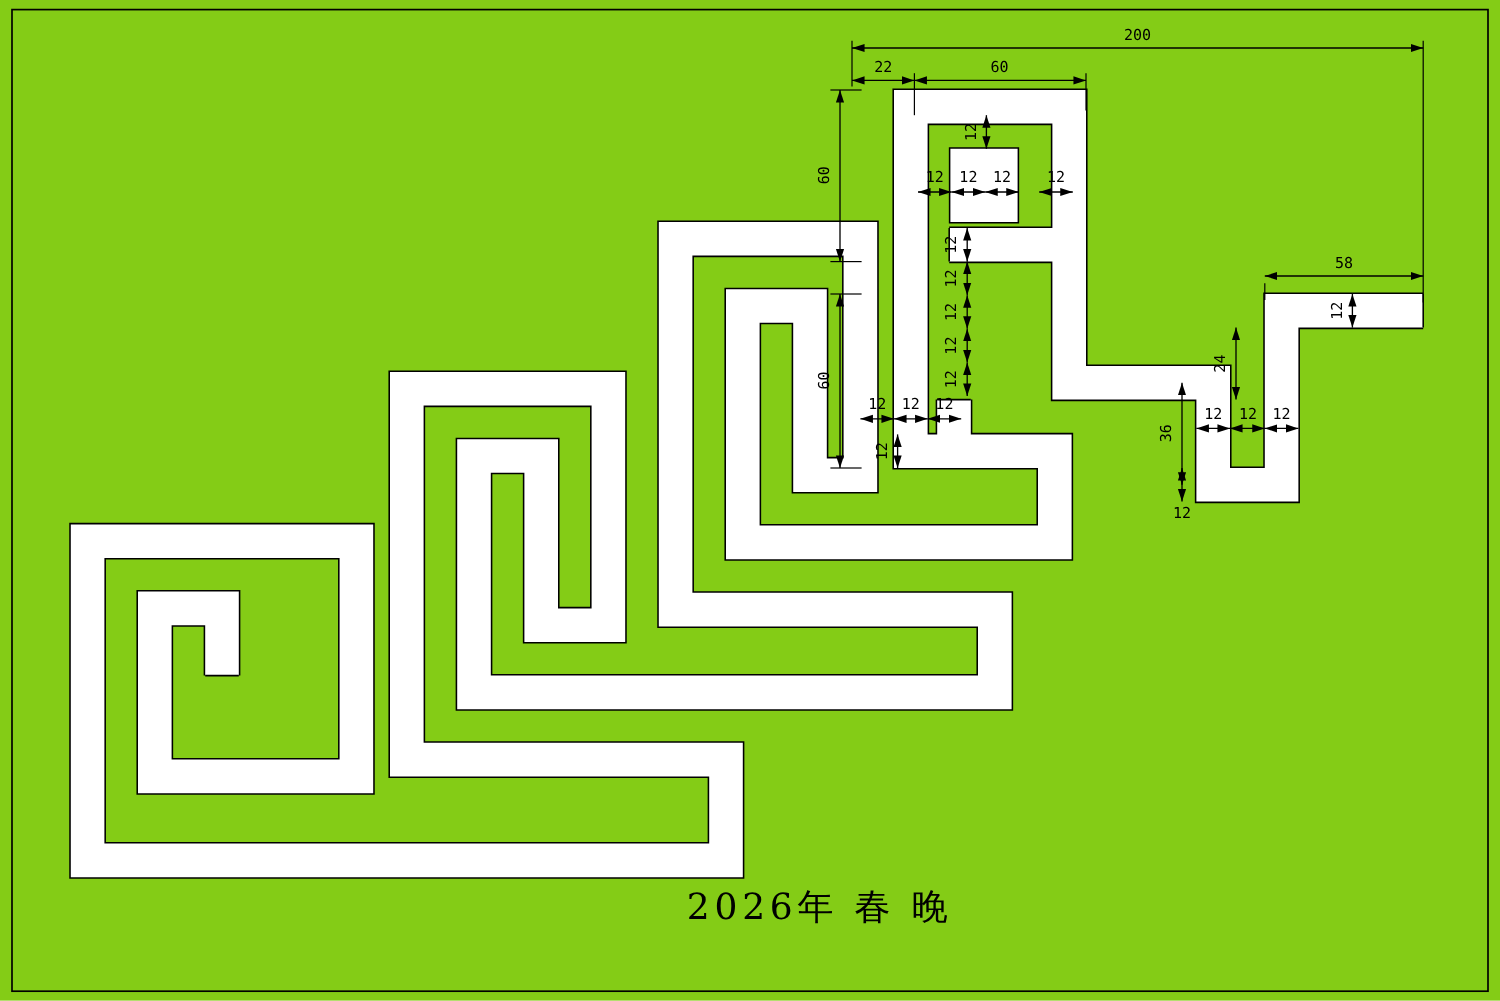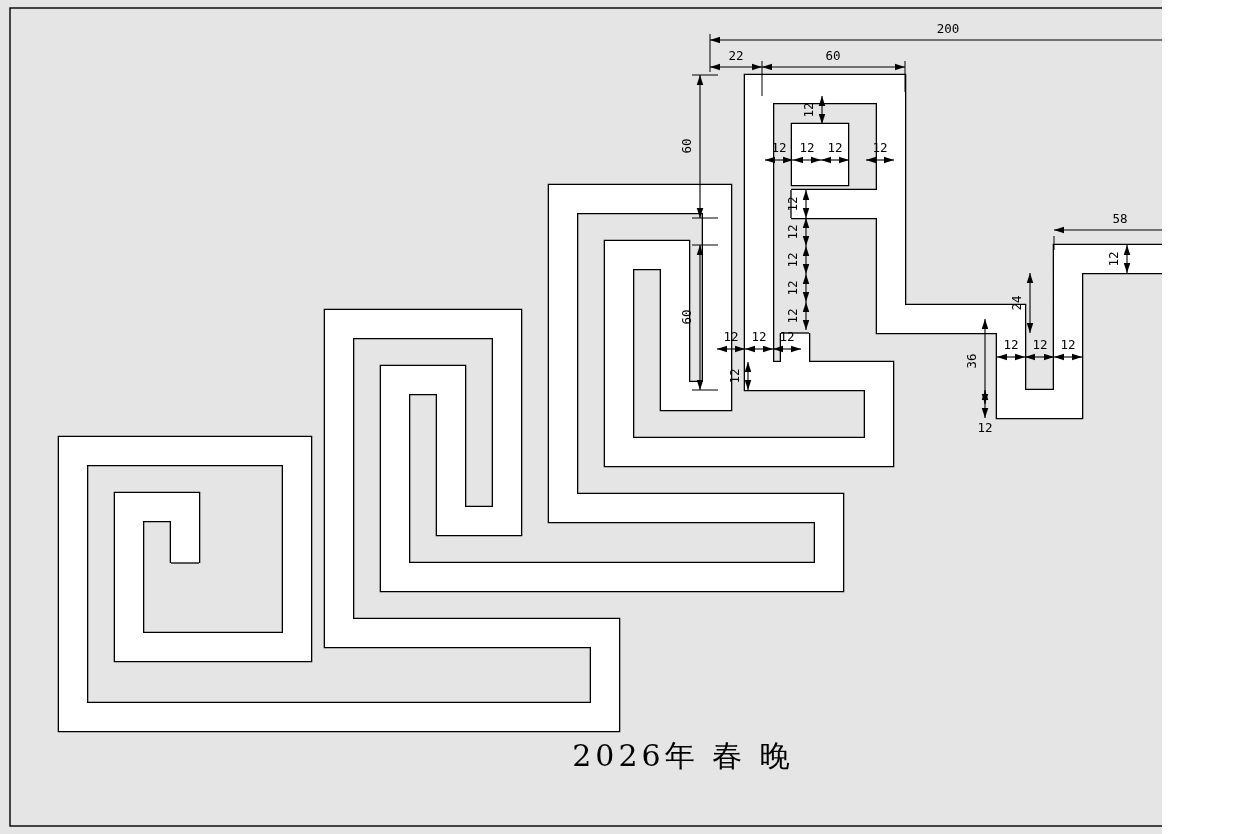--- a/index.html
+++ b/index.html
@@ -1,16 +1,16 @@
 <!DOCTYPE html>
 <html><head>
 <meta charset="utf-8">
 <style>
   html,body{margin:0;padding:0;background:#ffffff;}
-  .page{position:relative;width:1162px;height:834px;background:#e5e5e5;overflow:hidden;}
+  .page{position:relative;width:1250px;height:834px;background:#84cc16;overflow:hidden;}
   svg{display:block;}
   .sheet-border{fill:none;stroke:#000;stroke-width:1.4;}
   .band-black{fill:none;stroke:#000;stroke-width:30.6;stroke-linejoin:miter;stroke-miterlimit:8;}
   .band-white{fill:none;stroke:#fff;stroke-width:28;stroke-linejoin:miter;stroke-miterlimit:8;}
   .capline{stroke:#000;stroke-width:1.3;}
   .dimline{stroke:#000;stroke-width:1.1;fill:none;}
   .extline{stroke:#000;stroke-width:1.0;fill:none;}
   .dimtext{font-family:"DejaVu Sans Mono","Liberation Mono",monospace;font-size:12.5px;fill:#000;text-anchor:middle;}
   .title{font-family:"DejaVu Serif","Liberation Serif",serif;font-size:30px;fill:#000;text-anchor:middle;letter-spacing:4px;}
 </style>

